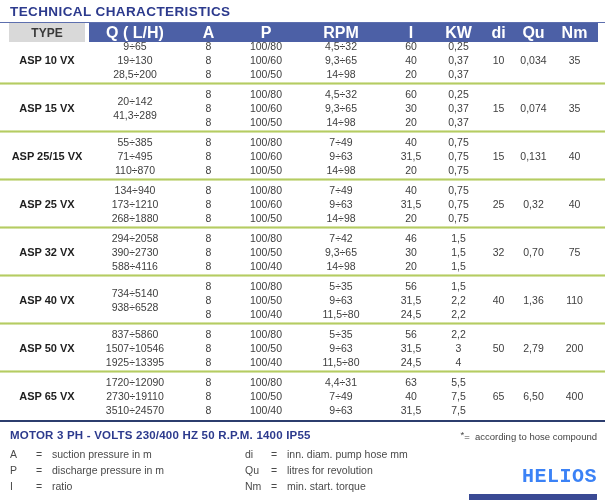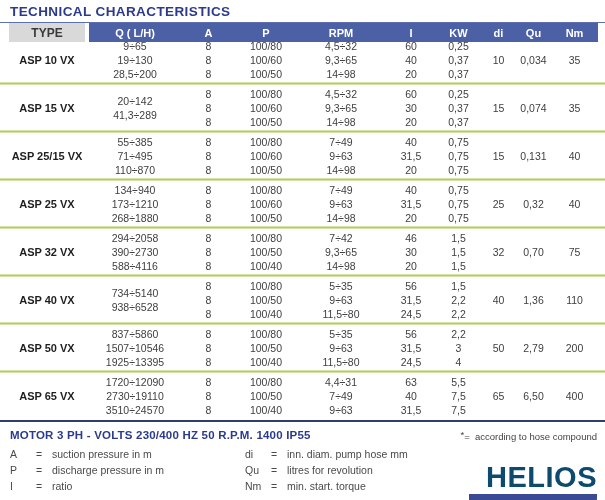--- a/index.html
+++ b/index.html
@@ -28,21 +28,21 @@
   
   .grid{
     display:grid;
     grid-template-columns:76px 4px 92px 55px 60px 90px 50px 45px 35px 35px 47px;
     margin-left:9px;
     width:589px;
   }
   .thead{height:14px;}
   .thead .cell{
     display:flex;align-items:center;justify-content:center;
-    font-size:11px;font-weight:bold;
+    font-size:16px;font-weight:bold;
     background:#4c60a6;color:#ffffff;
     height:19px;
   }
   .thead .type-head{
     background:#d9d9d9;color:#3a3a3a;font-size:12px;
   }
   .thead .gap{background:#ffffff;}
   .row-block{min-height:45px;align-items:center;}
   .cell{text-align:center;}
   .type-cell{
@@ -69,22 +69,22 @@
   .legend{display:flex;flex-direction:column;}
   .legend.left{width:235px;}
   .legend.right{width:210px;}
   .legend-row{display:flex;font-size:10.5px;line-height:16px;color:#4a4a4a;}
   .legend-sym{width:26px;}
   .legend-eq{width:16px;}
   .f-right{display:flex;flex-direction:column;align-items:flex-end;}
   .note{font-size:9.5px;color:#444444;margin-bottom:20px;white-space:nowrap;}
   .note .sup{vertical-align:2px;}
   .brand{
-    font-size:29px;font-weight:bold;color:#0c4a6e;
-    letter-spacing:.5px;line-height:30px;
+    font-size:20px;font-weight:bold;color:#3b82f6;
+    letter-spacing:.5px;line-height:30px;font-family:Liberation Mono, monospace;
   }
   .badge{
     margin-top:2px;
     background:#3a4a94;
     height:27px;min-width:112px;
     display:flex;align-items:center;justify-content:center;
     padding:0 8px;gap:7px;
   }
   .badge .asp{color:#9cc02e;font-weight:bold;font-size:18px;letter-spacing:.5px;}
   .badge .vx{color:#ffffff;font-weight:bold;font-size:18px;letter-spacing:.5px;}

